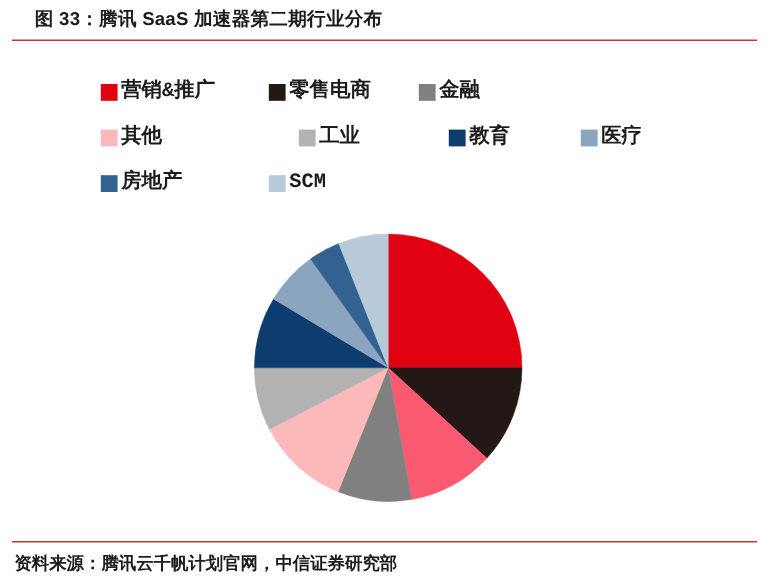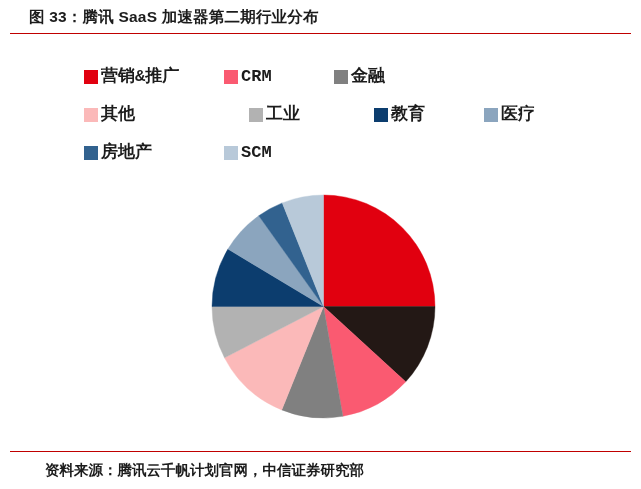--- a/index.html
+++ b/index.html
@@ -104,42 +104,41 @@
   }
   .footer-text {
     position: absolute;
     left: 12px;
     top: 460px;
     font-size: 14.5px;
     font-weight: bold;
     color: #1c1c1c;
     white-space: nowrap;
     line-height: 20px;
-    margin-left: 33px;
   }
 </style>
 </head>
 <body>
 
 <div class="figure">
 
   <div class="title-bar">
     <div class="title-text">图 33：腾讯 SaaS 加速器第二期行业分布</div>
   </div>
   <div class="title-rule"></div>
 
   <div class="legend">
     <div class="legend-row">
       <div class="legend-item" style="width:140px">
         <span class="legend-swatch" style="background:#E1000F"></span>
         <span class="legend-label">营销&amp;推广</span>
       </div>
-      <div class="legend-item" style="width:110px">
-        <span class="legend-swatch" style="background:#FA5A71"></span>
-        <span class="legend-label">CRM</span>
+      <div class="legend-item" style="width:125px">
+        <span class="legend-swatch" style="background:#231815"></span>
+        <span class="legend-label">零售电商</span>
       </div>
       <div class="legend-item">
         <span class="legend-swatch" style="background:#808080"></span>
         <span class="legend-label">金融</span>
       </div>
     </div>
 
     <div class="legend-row">
       <div class="legend-item" style="width:165px">
         <span class="legend-swatch" style="background:#FBB9B9"></span>

